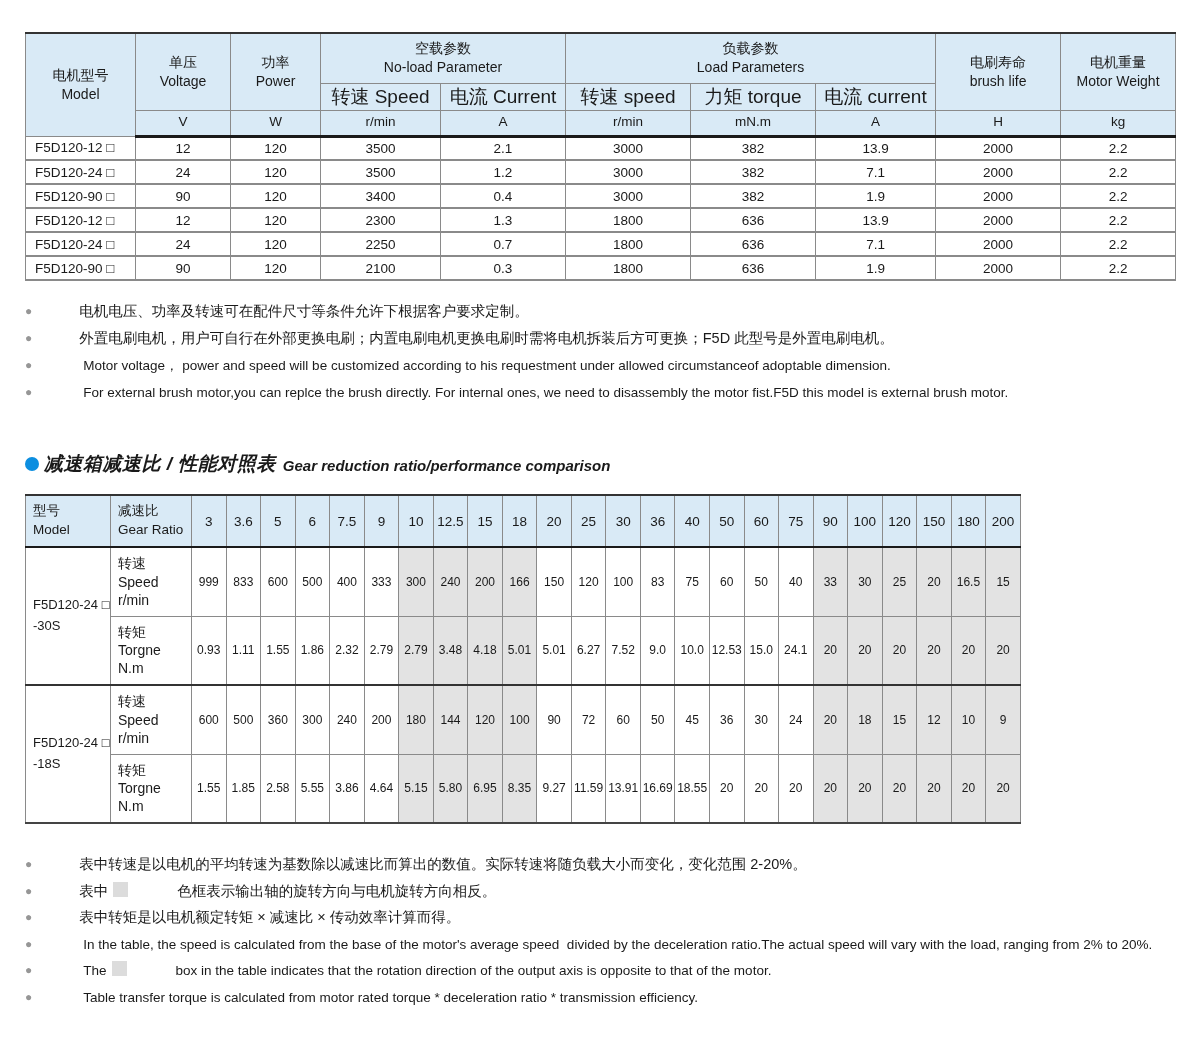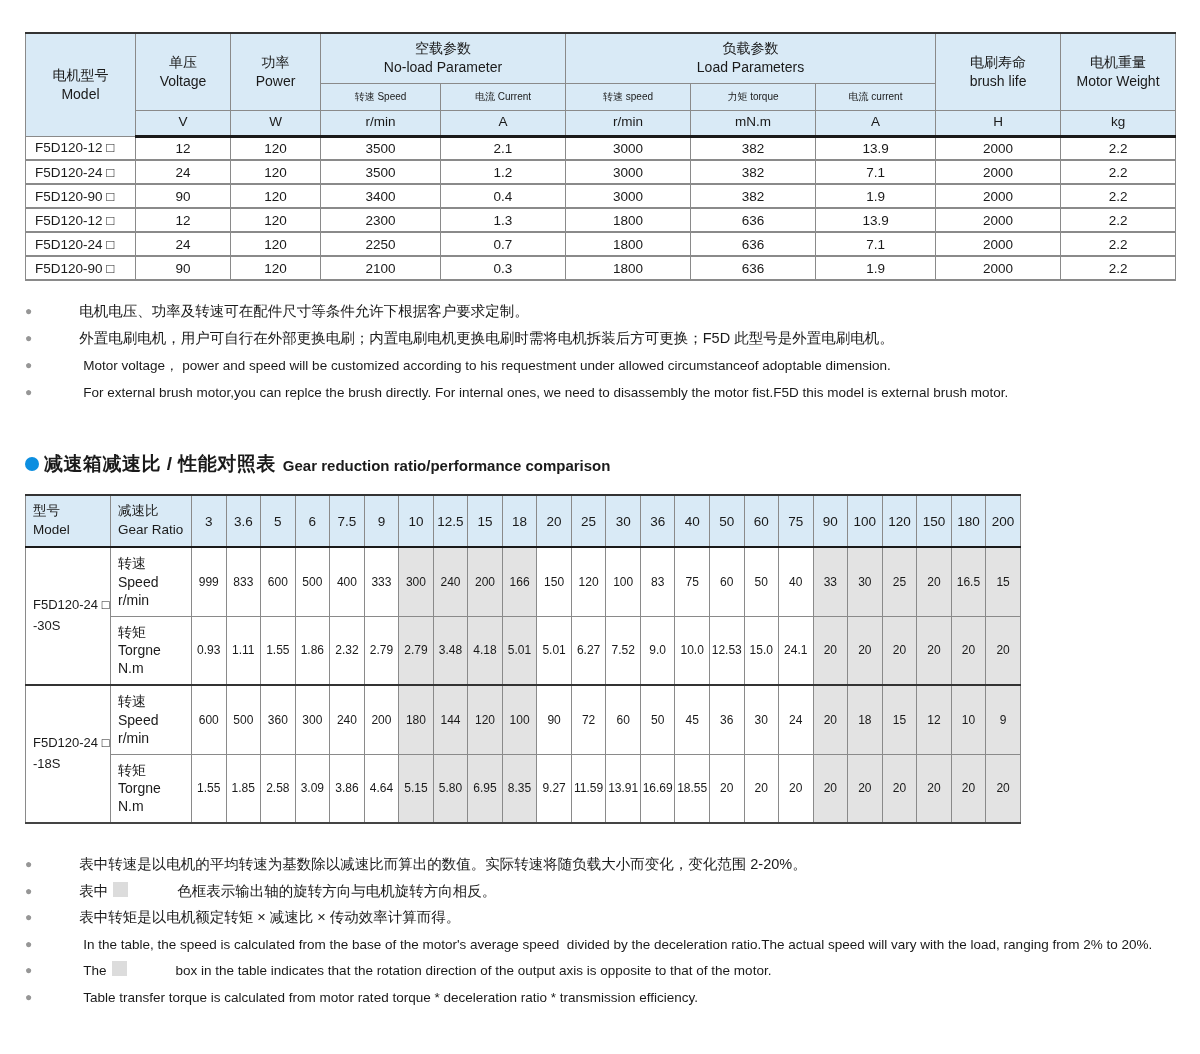--- a/index.html
+++ b/index.html
@@ -32,37 +32,37 @@
 
   
   .motor-table { margin-top: 19px; border-top: 2px solid #333; border-bottom: 2px solid #555; }
   .motor-table thead th { font-size: 14px; line-height: 1.35; }
   .motor-table thead tr.h1 th { height: 50px; }
   .motor-table thead tr.h2 th { height: 27px; }
   .motor-table thead tr.h3 th { height: 26px; font-size: 13.5px; }
   .motor-table thead tr.h3 th, .motor-table thead tr:last-child th { border-bottom: 3px solid #1a1a1a; }
   .motor-table tbody td { height: 24px; font-size: 13.5px; border-bottom: 2px solid #8a8a8a; }
   .motor-table tbody td:first-child { text-align: left; padding-left: 9px; }
-  .motor-table .sub { font-size: 10px; }
+  .motor-table .sub { font-size: 19px; }
 
   
   .notes { list-style: none; margin-top: 21px; }
   .notes li { margin-bottom: 8px; line-height: 19px; display: flex; align-items: flex-start; }
   .notes li .nb { color: #969696; font-size: 12px; margin-right: 3px; line-height: 19px; flex: 0 0 auto; }
   .notes li.zh { font-size: 14.5px; }
   .notes li.en { font-size: 13.5px; }
   .notes li.en .nb { margin-right: 7px; }
   .swatch {
     display: inline-block; width: 15px; height: 15px;
     background: #dcdcdc; margin: 0 5px; vertical-align: -2px; flex: 0 0 auto;
   }
   .notes .seg { white-space: pre-wrap; margin-left: 44px; }
 
   
-  .gear-section-title { margin-top: 49px; }
+  .gear-section-title { margin-top: 49px; font-style: italic; }
   .gear-table { margin-top: 17px; border-top: 2px solid #333; border-bottom: 2px solid #444; }
   .gear-table thead th { height: 52px; font-size: 13.5px; border-bottom: 2px solid #1a1a1a; }
   .gear-table thead th.lft { text-align: left; padding-left: 7px; line-height: 1.4; }
   .gear-table tbody td { height: 69px; font-size: 12px; }
   .gear-table tbody td.gmodel-cell {
     text-align: left; padding-left: 7px; font-size: 13px; background: #ffffff;
   }
   .gear-table tbody td.gmodel-cell span { display: block; line-height: 1.6; }
   .gear-table tbody td.glabel { text-align: left; padding-left: 7px; font-size: 14px; }
   .gear-table tbody td.glabel span { display: block; line-height: 1.3; }
@@ -409,21 +409,21 @@
         </tr>
       <tr>
         <td class="glabel">
           <span>转矩</span>
           <span>Torgne</span>
           <span>N.m</span>
         </td>
       <td>1.55</td>
           <td>1.85</td>
           <td>2.58</td>
-          <td>3.09</td>
+          <td>5.55</td>
           <td>3.86</td>
           <td>4.64</td>
           <td class="shaded">5.15</td>
           <td class="shaded">5.80</td>
           <td class="shaded">6.95</td>
           <td class="shaded">8.35</td>
           <td>9.27</td>
           <td>11.59</td>
           <td>13.91</td>
           <td>16.69</td>

